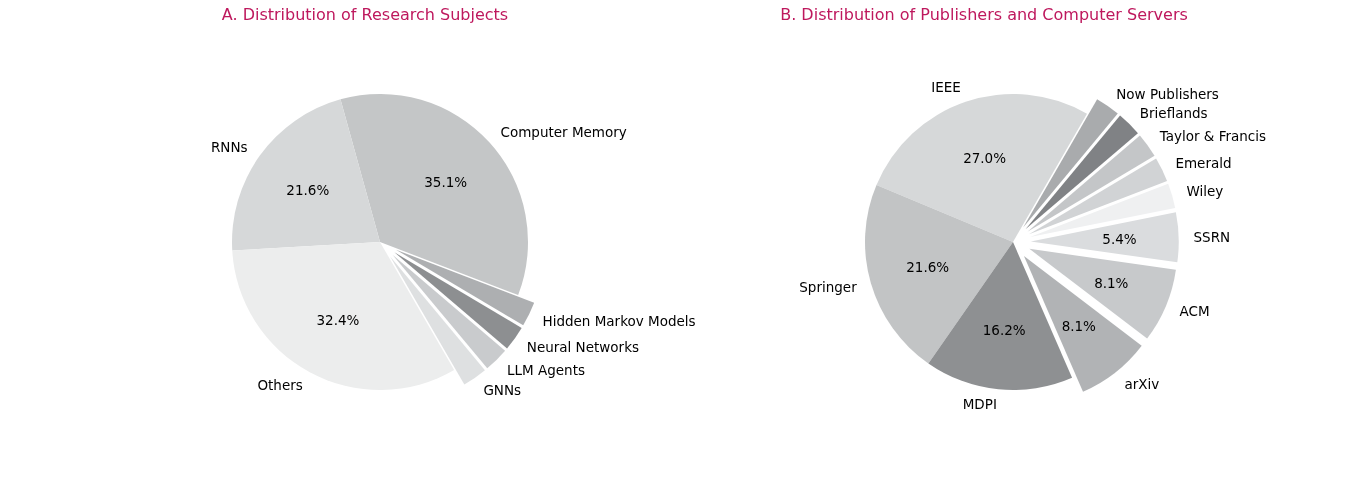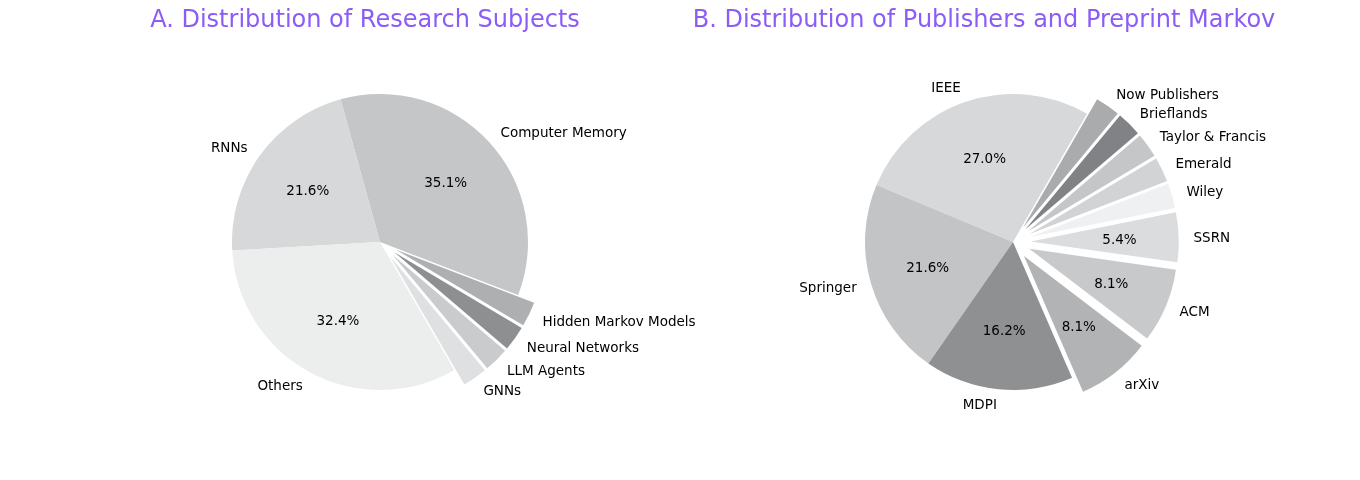--- a/index.html
+++ b/index.html
@@ -8,23 +8,23 @@
     width: 1360px;
     height: 480px;
     background: #ffffff;
     font-family: "DejaVu Sans", "Liberation Sans", sans-serif;
     overflow: hidden;
   }
   .chart-title {
     position: absolute;
     top: 5px;
     transform: translateX(-50%);
-    font-size: 24px;
+    font-size: 16px;
     line-height: 1.2;
-    color: #8b5cf6;
+    color: #be185d;
     white-space: nowrap;
   }
   .title-a { left: 365px; }
   .title-b { left: 984px; }
   svg.pie-layer { position: absolute; left: 0; top: 0; }
   svg.pie-layer text {
     font-family: "DejaVu Sans", "Liberation Sans", sans-serif;
     font-size: 13.5px;
     fill: #000000;
   }
@@ -78,14 +78,14 @@
         <text x="1175.4" y="163.0" text-anchor="start" dy="0.35em">Emerald</text>
         <path d="M 1027.43 231.64 L 1154.54 155.84 A 148 148 0 0 0 1139.90 135.44 Z" fill="#c4c6c8"></path>
         <text x="1159.7" y="136.7" text-anchor="start" dy="0.35em">Taylor &amp; Francis</text>
         <path d="M 1025.47 229.35 L 1137.94 133.16 A 148 148 0 0 0 1120.07 115.53 Z" fill="#808285"></path>
         <text x="1139.8" y="113.4" text-anchor="start" dy="0.35em">Brieflands</text>
         <path d="M 1023.15 227.43 L 1117.75 113.61 A 148 148 0 0 0 1097.15 99.26 Z" fill="#a9abad"></path>
         <text x="1116.2" y="93.9" text-anchor="start" dy="0.35em">Now Publishers</text>
       </g>
     </svg>
   <div class="chart-title title-a">A. Distribution of Research Subjects</div>
-  <div class="chart-title title-b">B. Distribution of Publishers and Preprint Markov</div>
+  <div class="chart-title title-b">B. Distribution of Publishers and Computer Servers</div>
 </div>
 
 </body></html>

